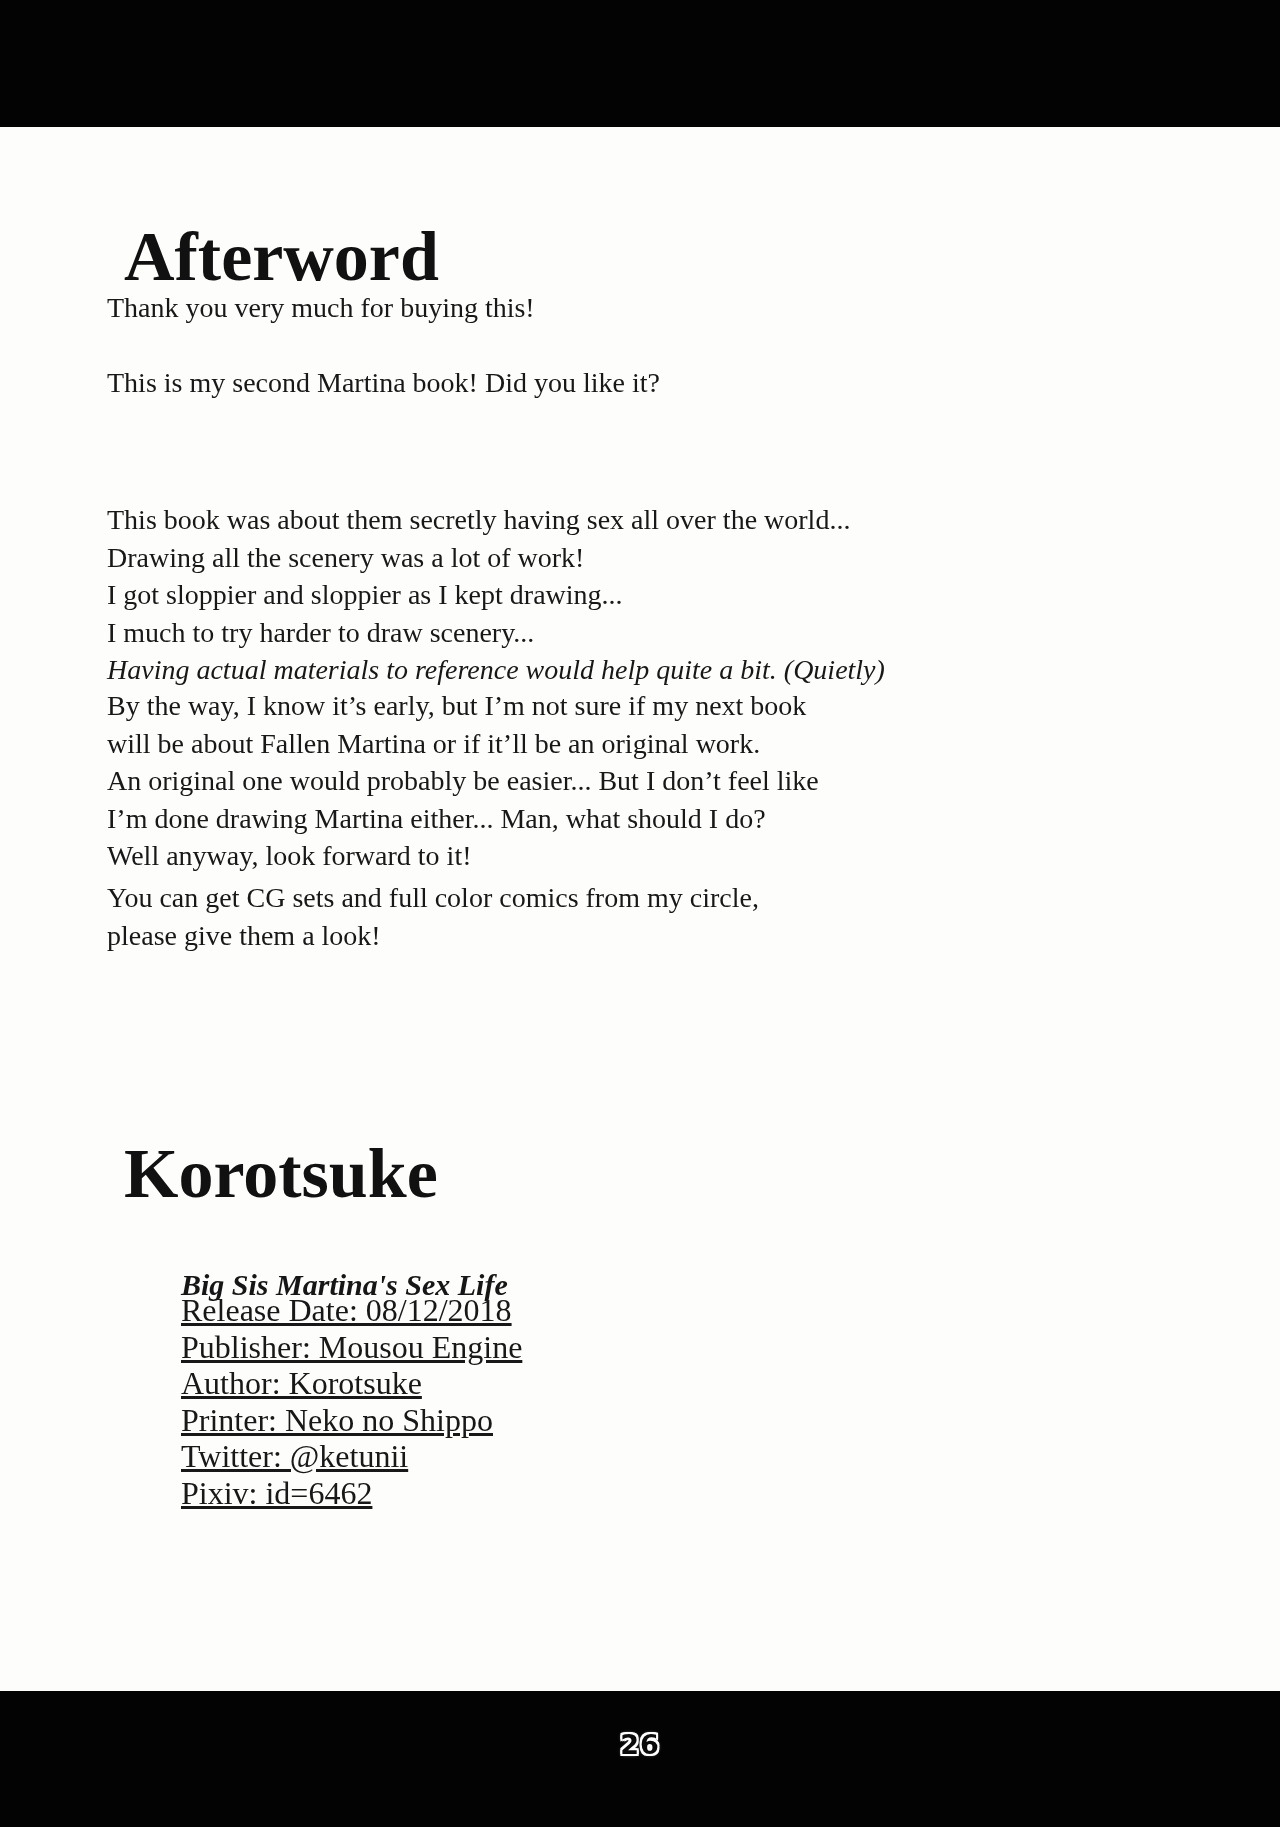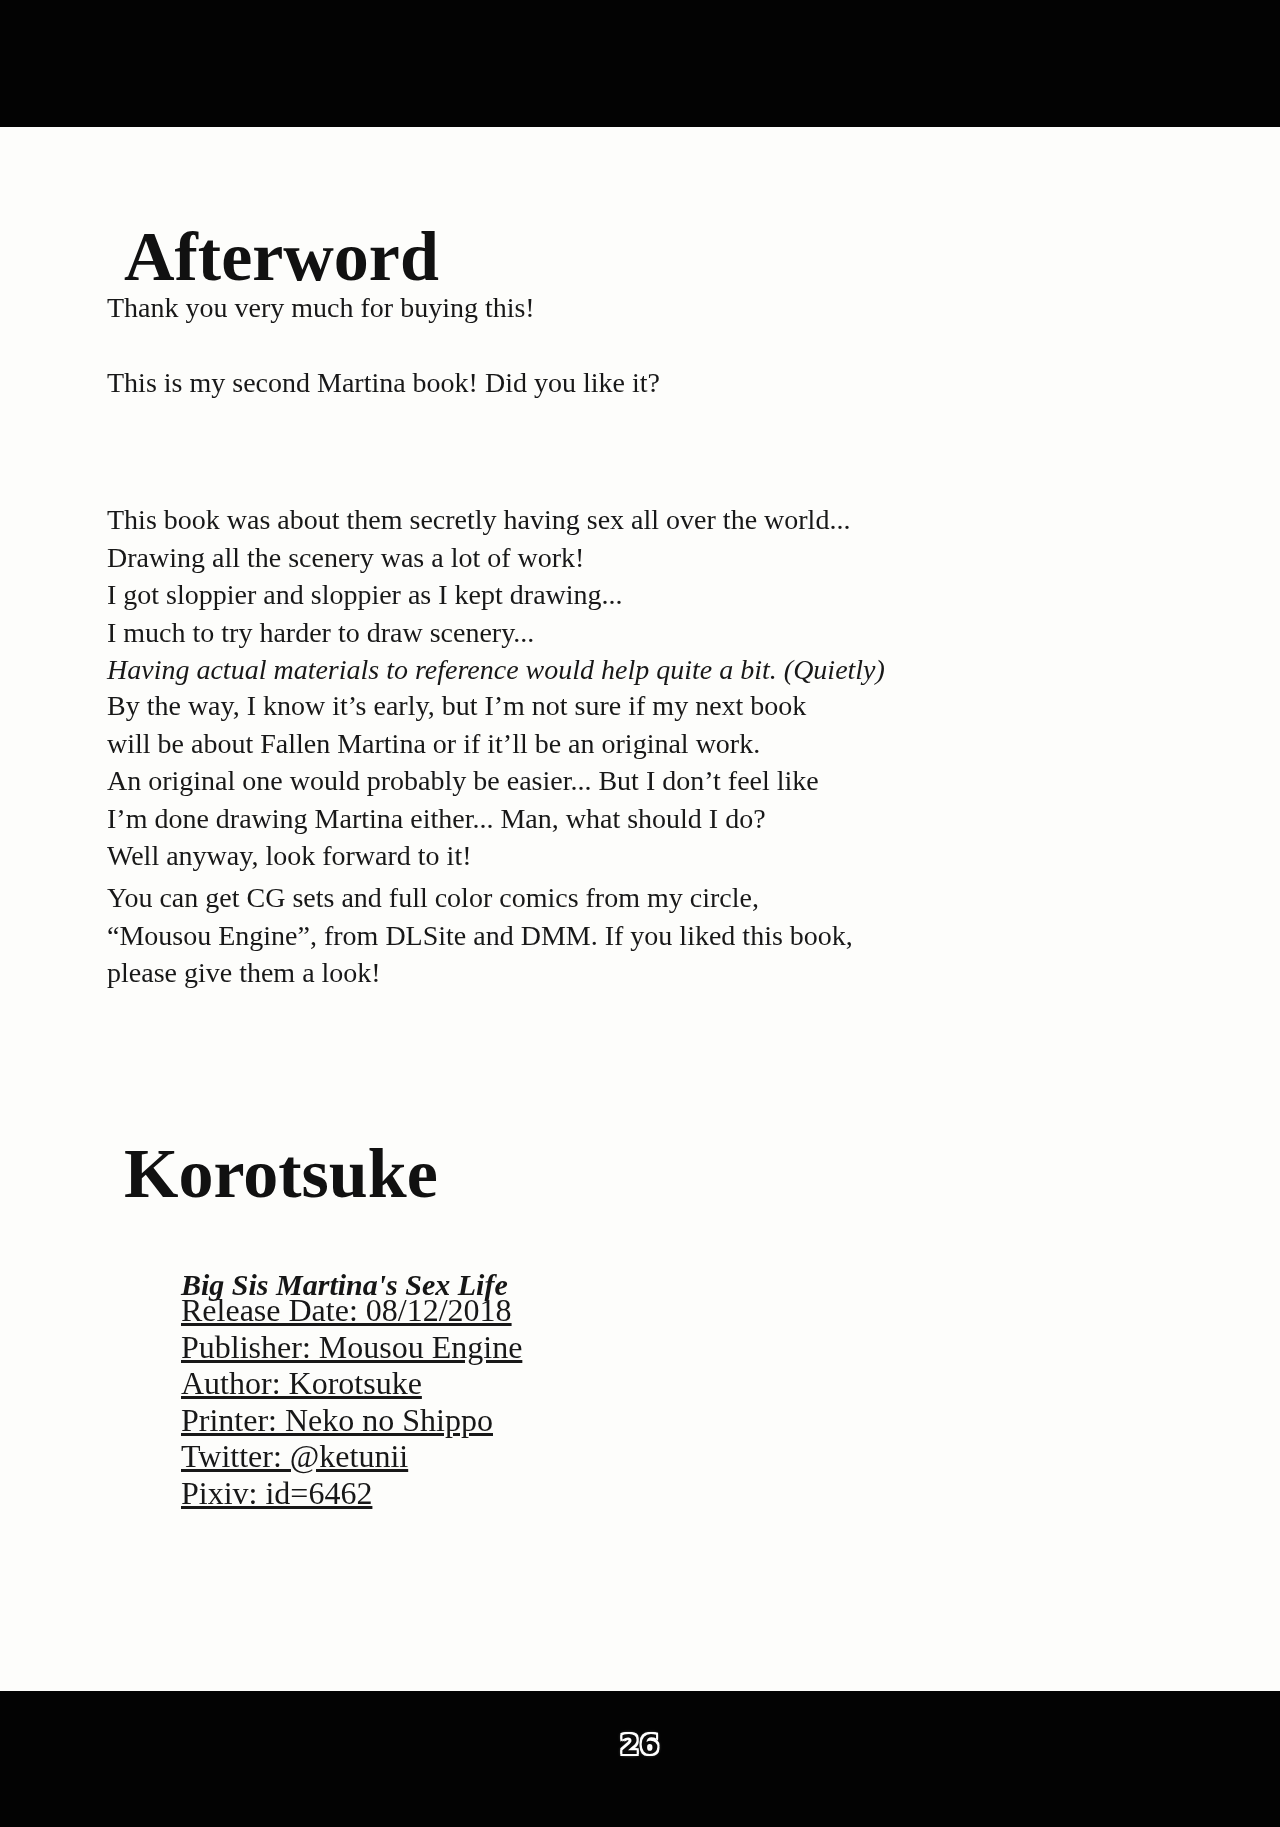--- a/index.html
+++ b/index.html
@@ -130,21 +130,20 @@
     <div class="para" id="p4">
       <div class="line">By the way, I know it’s early, but I’m not sure if my next book</div>
       <div class="line">will be about Fallen Martina or if it’ll be an original work.</div>
       <div class="line">An original one would probably be easier... But I don’t feel like</div>
       <div class="line">I’m done drawing Martina either... Man, what should I do?</div>
       <div class="line">Well anyway, look forward to it!</div>
     </div>
 
     <div class="para" id="p5">
       <div class="line">You can get CG sets and full color comics from my circle,</div>
-      <div class="line">“Mousou Engine”, from DLSite and DMM. If you liked this book,</div>
       <div class="line">please give them a look!</div>
     </div>
 
     <h1 class="heading" id="colophon-heading">Korotsuke</h1>
 
     <div id="book-title">Big Sis Martina's Sex Life</div>
 
     <div id="colophon-entries">
       <div class="line">Release Date: 08/12/2018</div>
       <div class="line">Publisher: Mousou Engine</div>

